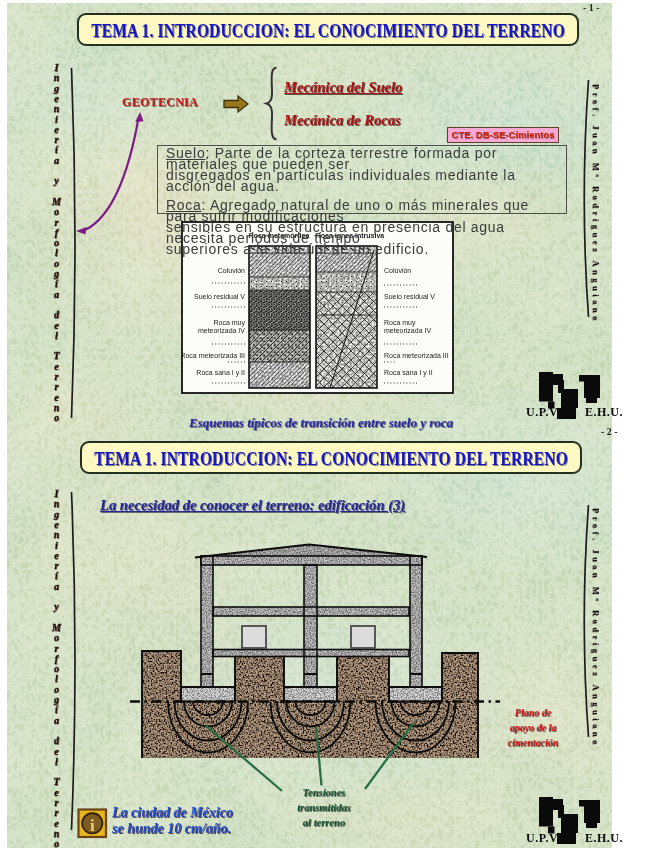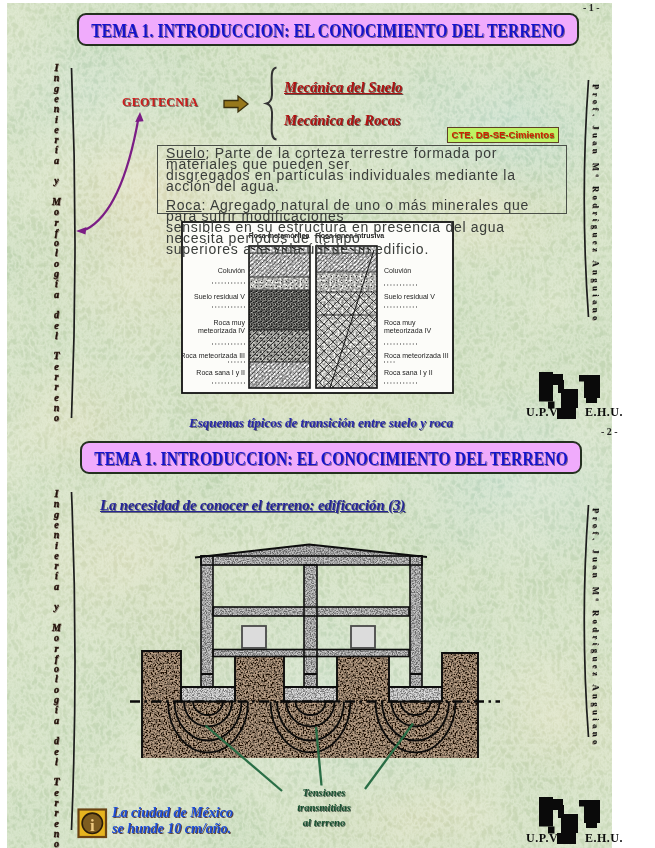--- a/index.html
+++ b/index.html
@@ -1,35 +1,35 @@
 <!DOCTYPE html>
 <html><head>
 <meta charset="utf-8">
 <style>
 html,body{margin:0;padding:0;}
 body{width:655px;height:848px;position:relative;background:#ffffff;overflow:hidden;
   font-family:"Liberation Serif",serif;}
 #page{position:absolute;left:0;top:0;width:655px;height:848px;}
 .abs{position:absolute;}
 .titlebox{left:78px;width:498px;height:29px;overflow:visible;border:2.5px solid #24301f;border-radius:9px;
-  background:#f0abfc;text-align:center;line-height:32px;
+  background:#fef9c3;text-align:center;line-height:32px;
   font-weight:bold;font-size:15.45px;color:#1414cc;letter-spacing:0.2px;
   text-shadow:1px 1px 0 rgba(20,20,60,0.55);white-space:nowrap;}
 .titlebox span{display:inline-block;transform:scaleY(1.22);transform-origin:50% 54%;}
 .pagenum{font-size:10px;color:#222;font-weight:bold;}
 .vcol{writing-mode:vertical-lr;text-orientation:upright;
   font-style:italic;font-weight:bold;font-size:10px;color:#1d100a;-webkit-text-stroke:0.35px #2a130a;
   letter-spacing:-0.7px;white-space:nowrap;text-shadow:0.7px 0.7px 0 rgba(60,30,30,0.5);}
 .vcolr{writing-mode:vertical-rl;text-orientation:sideways;
   font-weight:bold;font-size:8.5px;color:#111;letter-spacing:3.5px;white-space:nowrap;
   text-shadow:0.6px 0.6px 0 rgba(60,30,30,0.5);}
 .redb{font-weight:bold;color:#cf1d1d;text-shadow:1px 1px 0 rgba(40,10,10,0.6);}
 .mec{font-weight:bold;font-style:italic;font-size:14.6px;color:#b01212;
   text-shadow:1px 1px 0 rgba(40,10,10,0.65);white-space:nowrap;}
-.ctebox{left:447px;top:126.5px;width:110px;height:14.5px;background:#bef264;
+.ctebox{left:447px;top:126.5px;width:110px;height:14.5px;background:#f9a8d4;
   border:1.2px solid #5f4026;text-align:center;line-height:14px;
   font-family:"Liberation Sans",sans-serif;font-weight:bold;font-size:9.5px;color:#cc2200;
   text-shadow:0.6px 0.6px 0 rgba(60,20,0,0.5);white-space:nowrap;}
 .srbox{left:157px;top:145px;width:395px;height:62px;border:1.3px solid #4a4f48;
   font-family:"Liberation Sans",sans-serif;font-size:14px;color:#3a3d3a;
   line-height:11px;padding:1.5px 5px 3px 8px;letter-spacing:0.72px;}
 .srbox p{margin:0 0 0 0;}
 .srbox p+p{margin-top:8.5px;}
 .capblue{font-weight:bold;font-style:italic;font-size:13px;color:#2828a8;
   text-shadow:1px 1px 0 rgba(10,10,50,0.55);white-space:nowrap;}
@@ -494,20 +494,21 @@
 <div class="abs pagenum" style="left:601px;top:426px;">- 2 -</div>
 
 <div class="abs titlebox" style="left:80px;top:441px;"><span>TEMA 1. INTRODUCCION: EL CONOCIMIENTO DEL TERRENO</span></div>
 
 <div class="abs vcol" style="left:51px;top:488px;">Ingeniería y Morfología del Terreno</div>
 
 <div class="abs vcolr" style="left:591px;top:508px;">Prof. Juan Mª Rodríguez Anguiano</div>
 
 <div class="abs" style="left:100px;top:497px;font-weight:bold;font-style:italic;font-size:14.6px;color:#252598;text-decoration:underline;text-shadow:1px 1px 0 rgba(10,10,50,0.55);white-space:nowrap;">La necesidad de conocer el terreno: edificación (3)</div>
 
+<div class="abs planotxt" style="left:501px;top:705px;width:64px;">Plano de<br>apoyo de la<br>cimentación</div>
 
 <div class="abs greentxt" style="left:274px;top:785px;width:100px;">Tensiones<br>transmitidas<br>al terreno</div>
 
 <div class="abs mextxt" style="left:112px;top:805px;">La ciudad de México<br>se hunde 10 cm/año.</div>
 
 <div class="abs upv" style="left:526px;top:831px;">U.P.V.</div>
 
 <div class="abs upv" style="left:585px;top:831px;">E.H.U.</div>
 </div>
 

